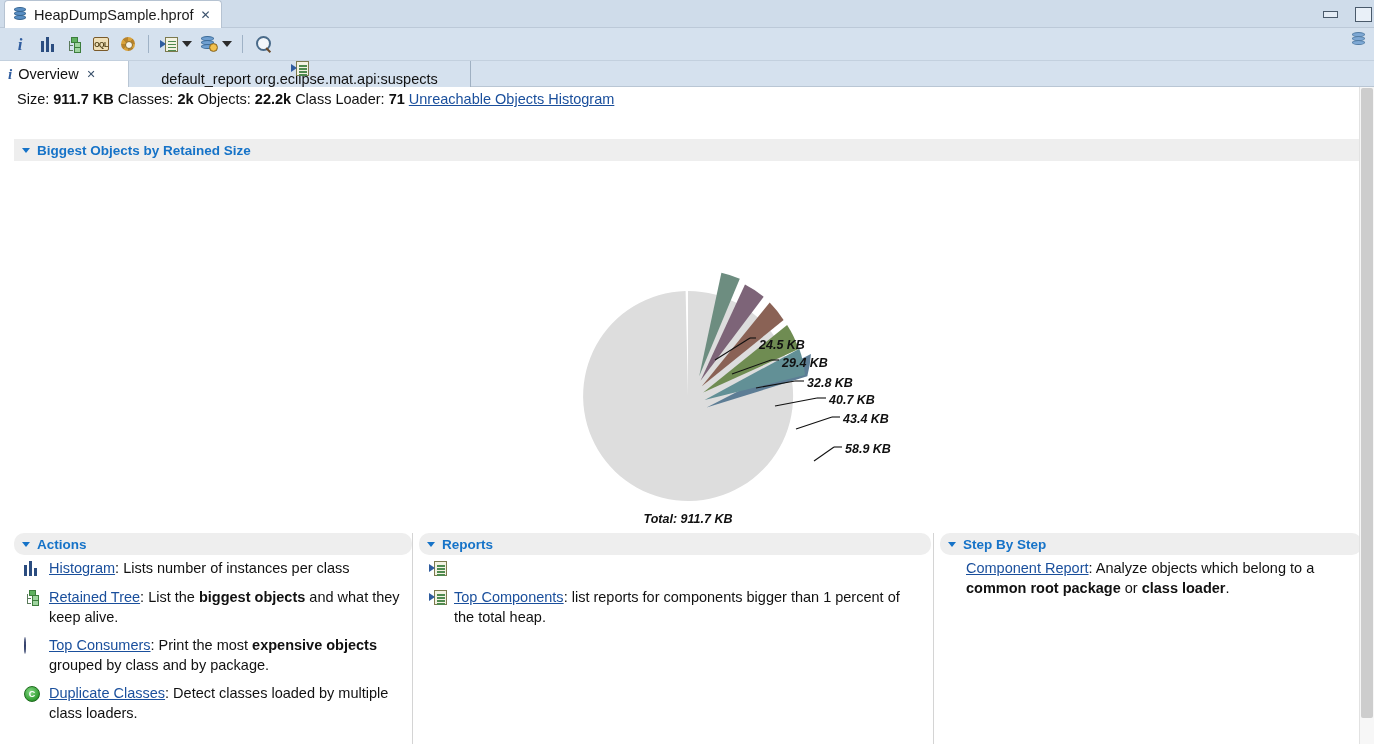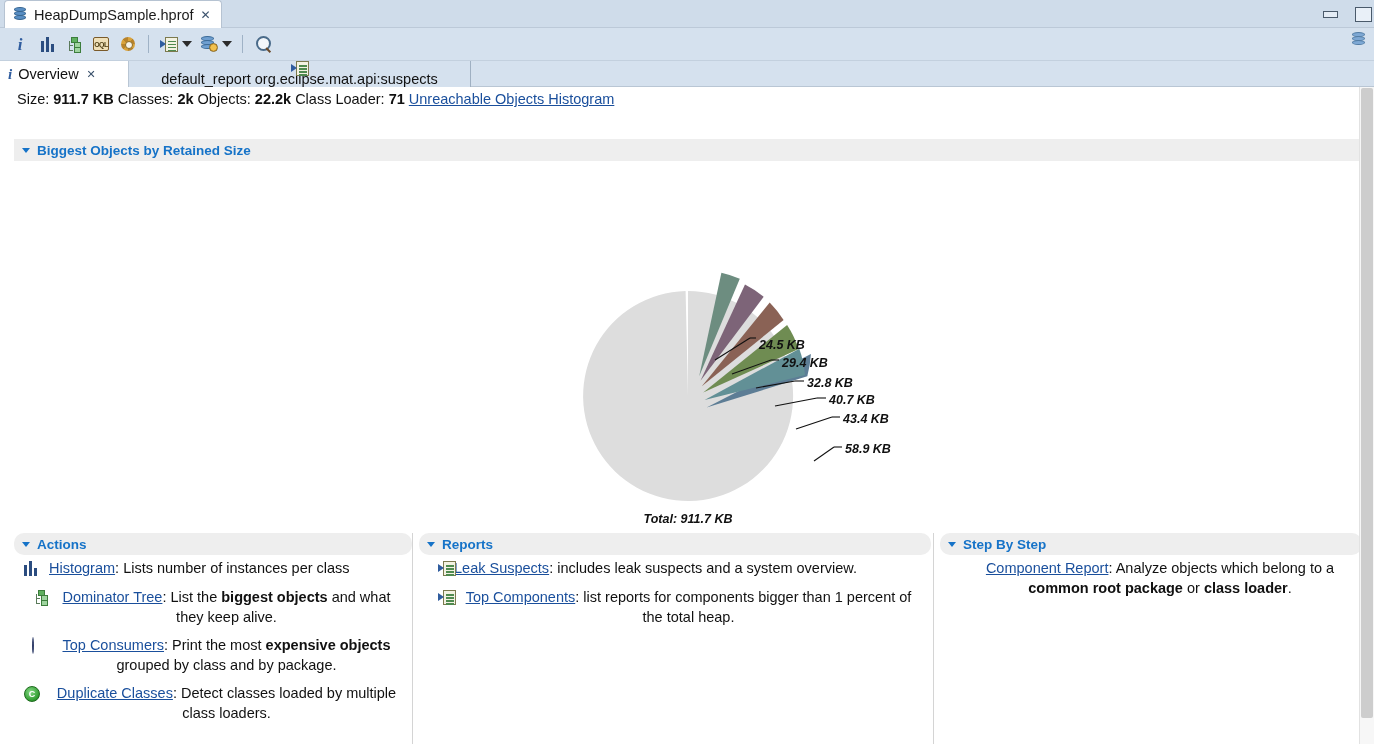--- a/index.html
+++ b/index.html
@@ -135,21 +135,21 @@
   
   .chartbox { position:absolute; left:14px; top:75px; width:1348px; height:390px; background:#fff; }
 
   
   .panel { position:absolute; top:446px; height:212px; background:#fff; }
   .panel .ph { position:absolute; left:0; top:0; height:22px; width:100%; background:#eeeeee;
                display:flex; align-items:center; gap:7px; padding-left:8px;
                color:#1673c8; font-weight:bold; font-size:13.5px;border-radius:10px; }
   .vdiv { position:absolute; top:446px; width:1px; height:212px; background:#d4d4d4; }
 
-  .items { position:absolute; left:0; top:26px; width:100%;text-align:center; }
+  .items { position:absolute; left:0; top:26px; width:100%; }
   .item { display:flex; align-items:flex-start; gap:7px; margin-bottom:9px; padding-left:10px; padding-right:8px; }
   .item .txt { font-size:14.5px; line-height:19.5px; color:#111; }
   .item .txt b { font-weight:bold; }
   .item .ibox { flex:0 0 auto; width:18px; height:18px; margin-top:2px; }
 
   .ic-pie { width:16px;height:16px;border-radius:50%;
      background: conic-gradient(#2a5cb8 0 28%, #d8358f 0 52%, #3fae48 0 78%, #6a4fb5 0 100%);
      border:1px solid #33406b; }
   .ic-dupc { width:16px;height:16px;border-radius:50%;
      background:radial-gradient(circle at 40% 35%, #86d986 0%, #2f9b2f 70%, #1d6b1d 100%);
@@ -354,21 +354,21 @@
           <span class="ibox">
             <span class="ic-tree">
               <span class="n g" style="left:5px;top:0"></span>
               <span class="l" style="left:3px;top:4px;width:1px;height:10px"></span>
               <span class="l" style="left:3px;top:8px;width:4px;height:1px"></span>
               <span class="l" style="left:3px;top:13px;width:4px;height:1px"></span>
               <span class="n" style="left:8px;top:5px"></span>
               <span class="n" style="left:8px;top:10px"></span>
             </span>
           </span>
-          <span class="txt"><span class="link">Dominator Tree</span><span>: List the </span><b>biggest objects</b><span> and what they keep alive.</span></span>
+          <span class="txt"><span class="link">Retained Tree</span><span>: List the </span><b>biggest objects</b><span> and what they keep alive.</span></span>
         </div>
 
         <div class="item">
           <span class="ibox"><span class="ic-pie"></span></span>
           <span class="txt"><span class="link">Top Consumers</span><span>: Print the most </span><b>expensive objects</b><span> grouped by class and by package.</span></span>
         </div>
 
         <div class="item">
           <span class="ibox">
               <span class="ic-dupc">C</span>
@@ -390,21 +390,20 @@
 
         <div class="item">
           <span class="ibox">
             <span class="ic-report"><span class="pg">
                   <s style="top:3px"></s>
                   <s style="top:6px"></s>
                   <s style="top:9px"></s>
                   <s style="top:12px"></s>
                 </span><span class="tri"></span></span>
           </span>
-          <span class="txt"><span class="link">Leak Suspects</span><span>: includes leak suspects and a system overview.</span></span>
         </div>
 
         <div class="item">
           <span class="ibox">
             <span class="ic-report"><span class="pg">
                   <s style="top:3px"></s>
                   <s style="top:6px"></s>
                   <s style="top:9px"></s>
                   <s style="top:12px"></s>
                 </span><span class="tri"></span></span>

